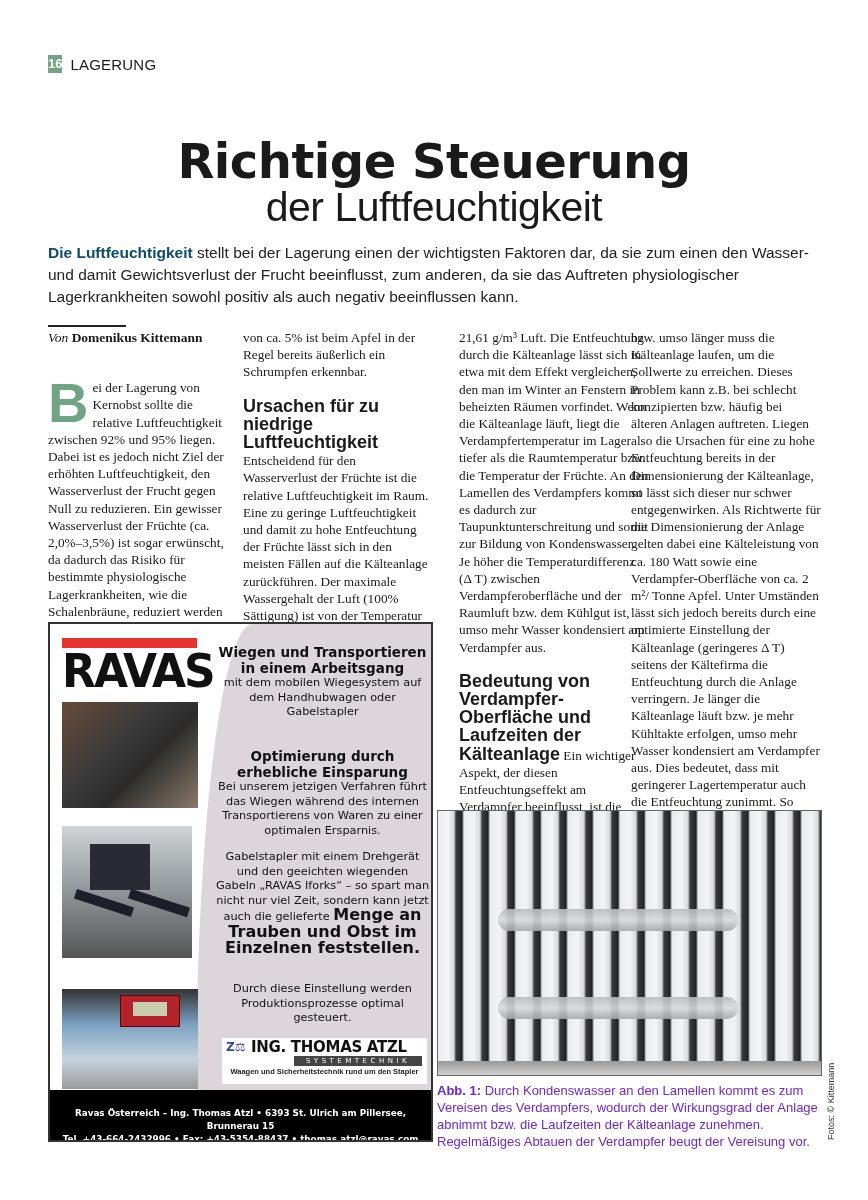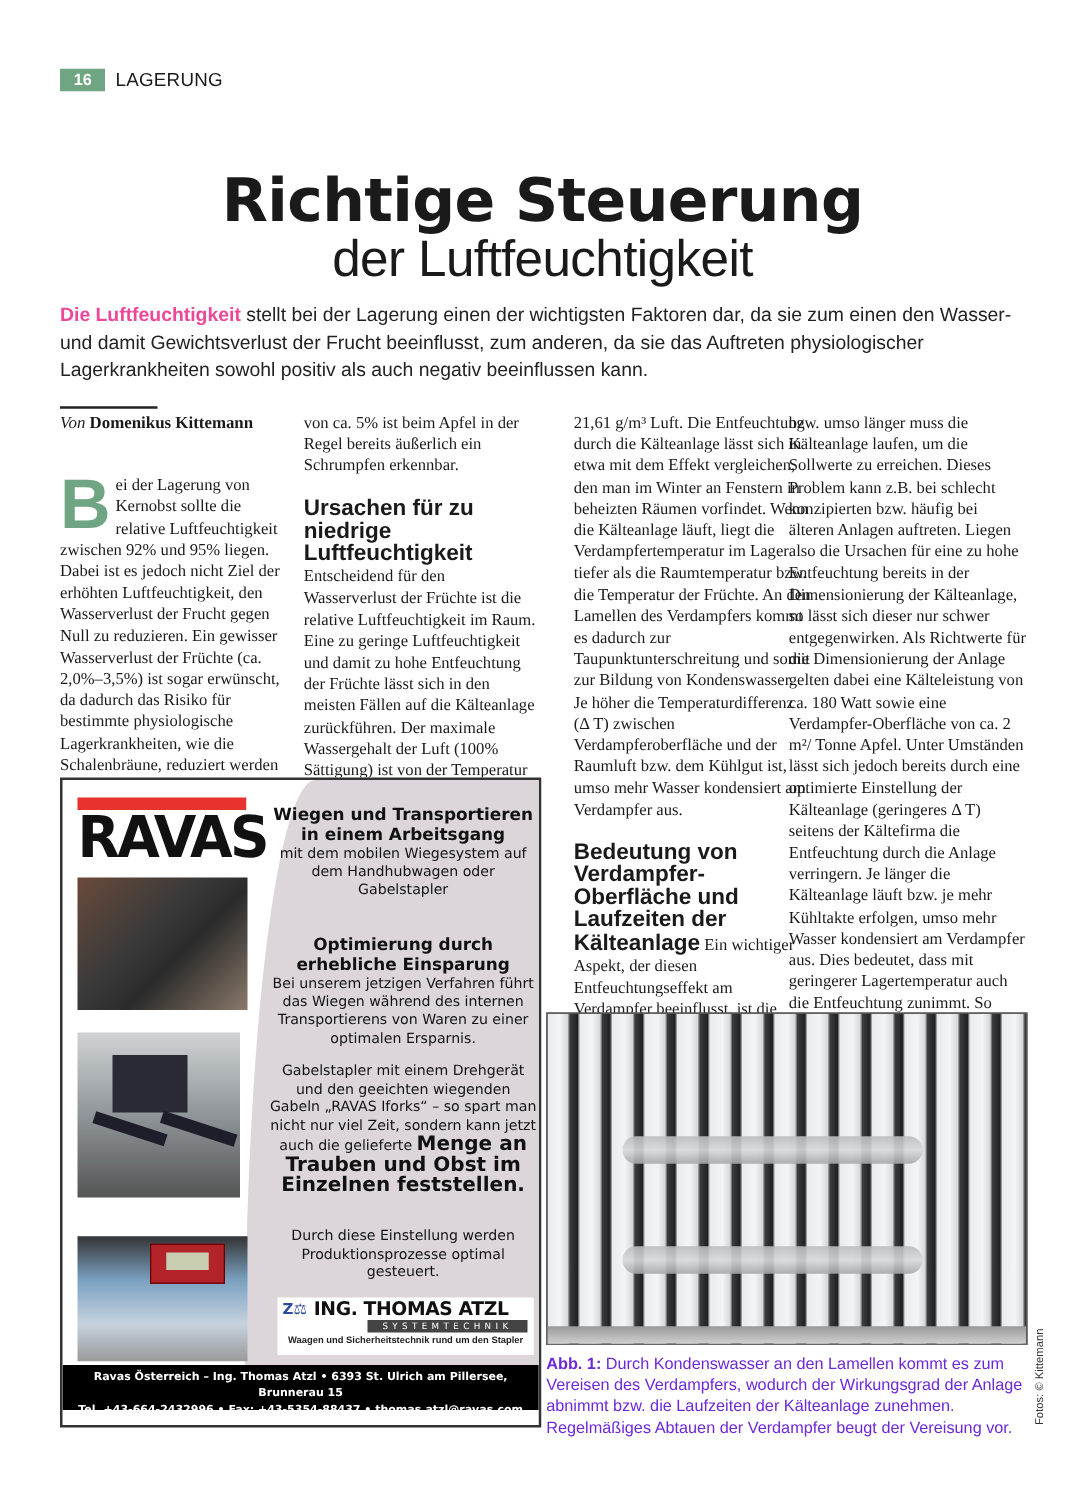--- a/index.html
+++ b/index.html
@@ -1,28 +1,28 @@
 <!DOCTYPE html>
 <html><head>
 <meta charset="utf-8">
 <style>
   * { box-sizing: border-box; margin: 0; padding: 0; }
   html, body { width: 868px; height: 1200px; background: #ffffff; overflow: hidden; }
   body { position: relative; font-family: "Liberation Serif", serif; color: #1a1a1a; }
 
   .header { position: absolute; left: 48px; top: 55px; display: flex; align-items: center; gap: 8px; }
-  .page-num { background: #6fa583; color: #fff; font-family: "Liberation Sans", sans-serif; font-weight: bold; font-size: 13px; padding: 1px 11px; line-height: 16px; }
+  .page-num { background: #6fa583; color: #fff; font-family: "Liberation Sans", sans-serif; font-weight: bold; font-size: 13px; padding: 1px 0; line-height: 16px; }
   .section { font-family: "Liberation Sans", sans-serif; font-size: 15px; color: #1a1a1a; letter-spacing: 0.2px; }
 
   .title { position: absolute; left: 0; width: 868px; top: 138px; text-align: center; font-family: "DejaVu Sans", sans-serif; }
   .title .t1 { font-size: 48px; font-weight: bold; line-height: 46px; letter-spacing: -0.5px; }
   .title .t2 { font-size: 41px; font-weight: normal; line-height: 46px; letter-spacing: -0.5px; font-family: "Liberation Sans", sans-serif; }
 
   .lead { position: absolute; left: 48px; top: 242px; width: 780px; font-family: "Liberation Sans", sans-serif; font-size: 15.5px; line-height: 22px; color: #222; }
-  .lead .hl { color: #ec4899; font-weight: bold; text-align: right; }
+  .lead .hl { color: #0c4a6e; font-weight: bold; text-align: right; }
 
   .col { position: absolute; font-size: 13.3px; line-height: 17.2px; text-align: left; }
   .col p { margin: 0; }
   .col .sub { font-family: Liberation Sans, sans-serif; font-weight: bold; font-size: 18px; text-align: right; }
   .gap { height: 17px; }
 
   .byline { border-top: 2px solid #222; width: 78px; margin-bottom: 0; }
   .byline-text { font-size: 13.5px; margin-top: 2px; }
   .byline-text .von { font-style: italic; }
   .byline-text .name { font-weight: bold; }
@@ -49,21 +49,21 @@
   .ad-p { font-size: 11.3px; line-height: 14.5px; }
   .ad-p b { font-size: 16px; }
 
   .atzl { position: absolute; left: 172px; top: 414px; width: 205px; height: 46px; background: #fff; }
   .atzl-top { display: flex; align-items: center; gap: 3px; padding-left: 4px; }
   .atzl-icon { width: 22px; height: 14px; color: #2f4c9a; font-weight: bold; font-size: 12px; line-height: 14px; font-family: "DejaVu Sans", sans-serif; }
   .atzl-name { font-family: "DejaVu Sans", sans-serif; font-weight: bold; font-size: 15px; color: #111; letter-spacing: -0.3px; line-height: 18px; }
   .atzl-sys { margin-left: 72px; width: 128px; background: #444; color: #fff; font-family: "DejaVu Sans", sans-serif; font-size: 7px; letter-spacing: 3.5px; text-align: center; line-height: 10px; }
   .atzl-tag { font-family: "Liberation Sans", sans-serif; font-size: 7.5px; font-weight: bold; color: #222; text-align: center; line-height: 12px; }
 
-  .ad-footer { position: absolute; left: 0; bottom: 12px; width: 100%; height: 36px; background: #000; color: #fff; font-family: "DejaVu Sans", sans-serif; font-weight: bold; font-size: 8.8px; line-height: 13px; text-align: center; padding-top: 4px; }
+  .ad-footer { position: absolute; left: 0; bottom: 0; width: 100%; height: 50px; background: #000; color: #fff; font-family: "DejaVu Sans", sans-serif; font-weight: bold; font-size: 8.8px; line-height: 13px; text-align: center; padding-top: 17px; }
 
   
   .figure { position: absolute; left: 437px; top: 810px; width: 385px; height: 266px; background: #2a2a2a; overflow: hidden; border: 1px solid #666; }
   .fins { position: absolute; inset: 0; background:
      repeating-linear-gradient(90deg, #e9ebec 0px, #f3f4f5 10px, #d5d8da 16px, #3a3d40 18px, #1f2224 24px, #e9ebec 26px); }
   .pipe { position: absolute; left: 60px; width: 240px; height: 22px; border-radius: 11px; background: linear-gradient(180deg, #b9bcbe, #d7d9da 50%, #a5a8aa); opacity: 0.9; }
   .pipe1 { top: 98px; } .pipe2 { top: 186px; }
   .fig-bottom { position: absolute; left: 0; right: 0; bottom: 0; height: 14px; background: linear-gradient(180deg, #999, #cfcfcf); }
 
   .caption { position: absolute; left: 437px; top: 1082px; width: 385px; font-family: "Liberation Sans", sans-serif; font-size: 13px; line-height: 17px; color: #6d28d9; }

